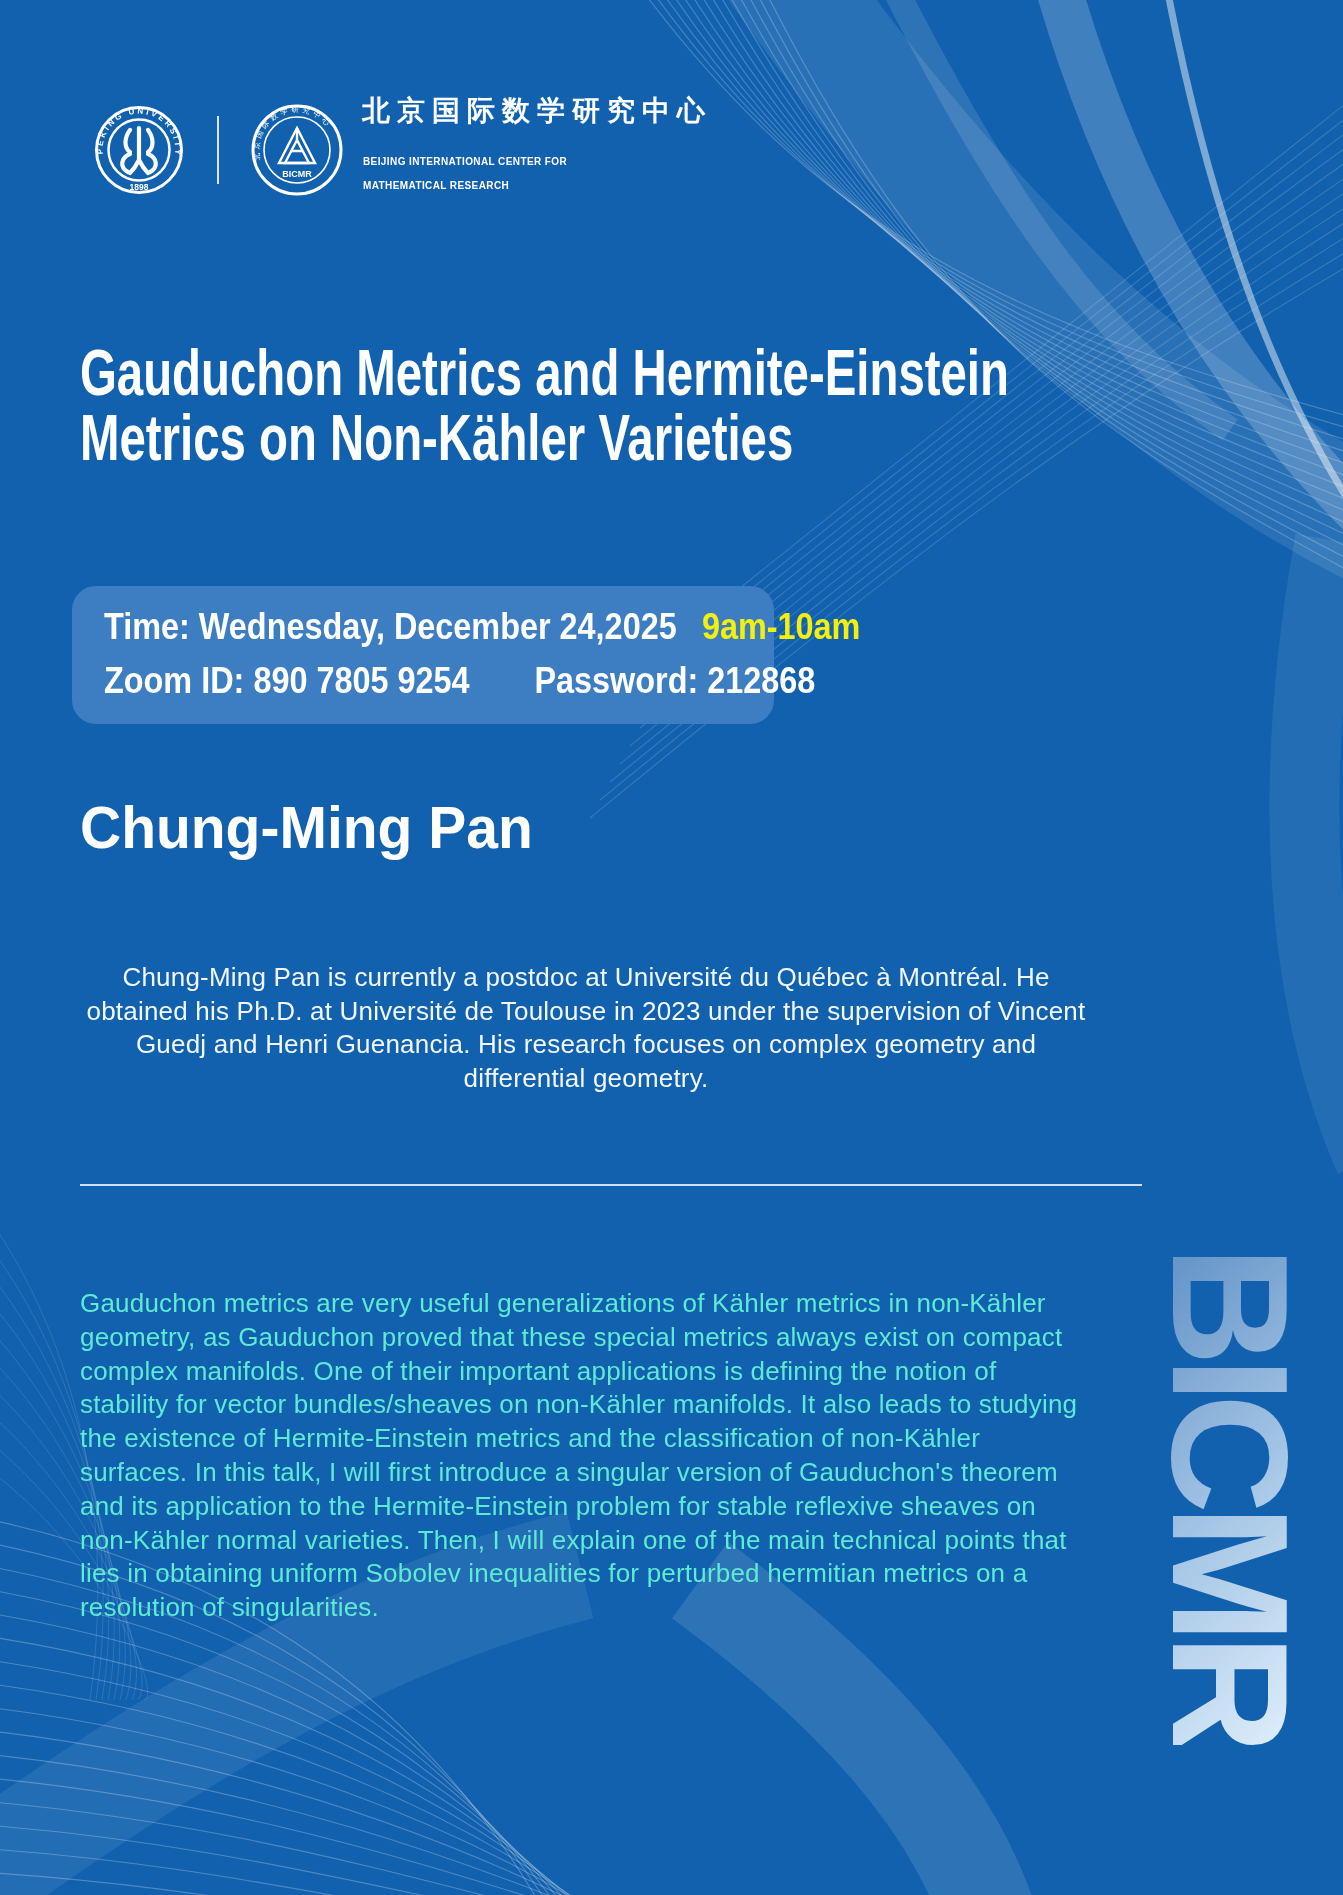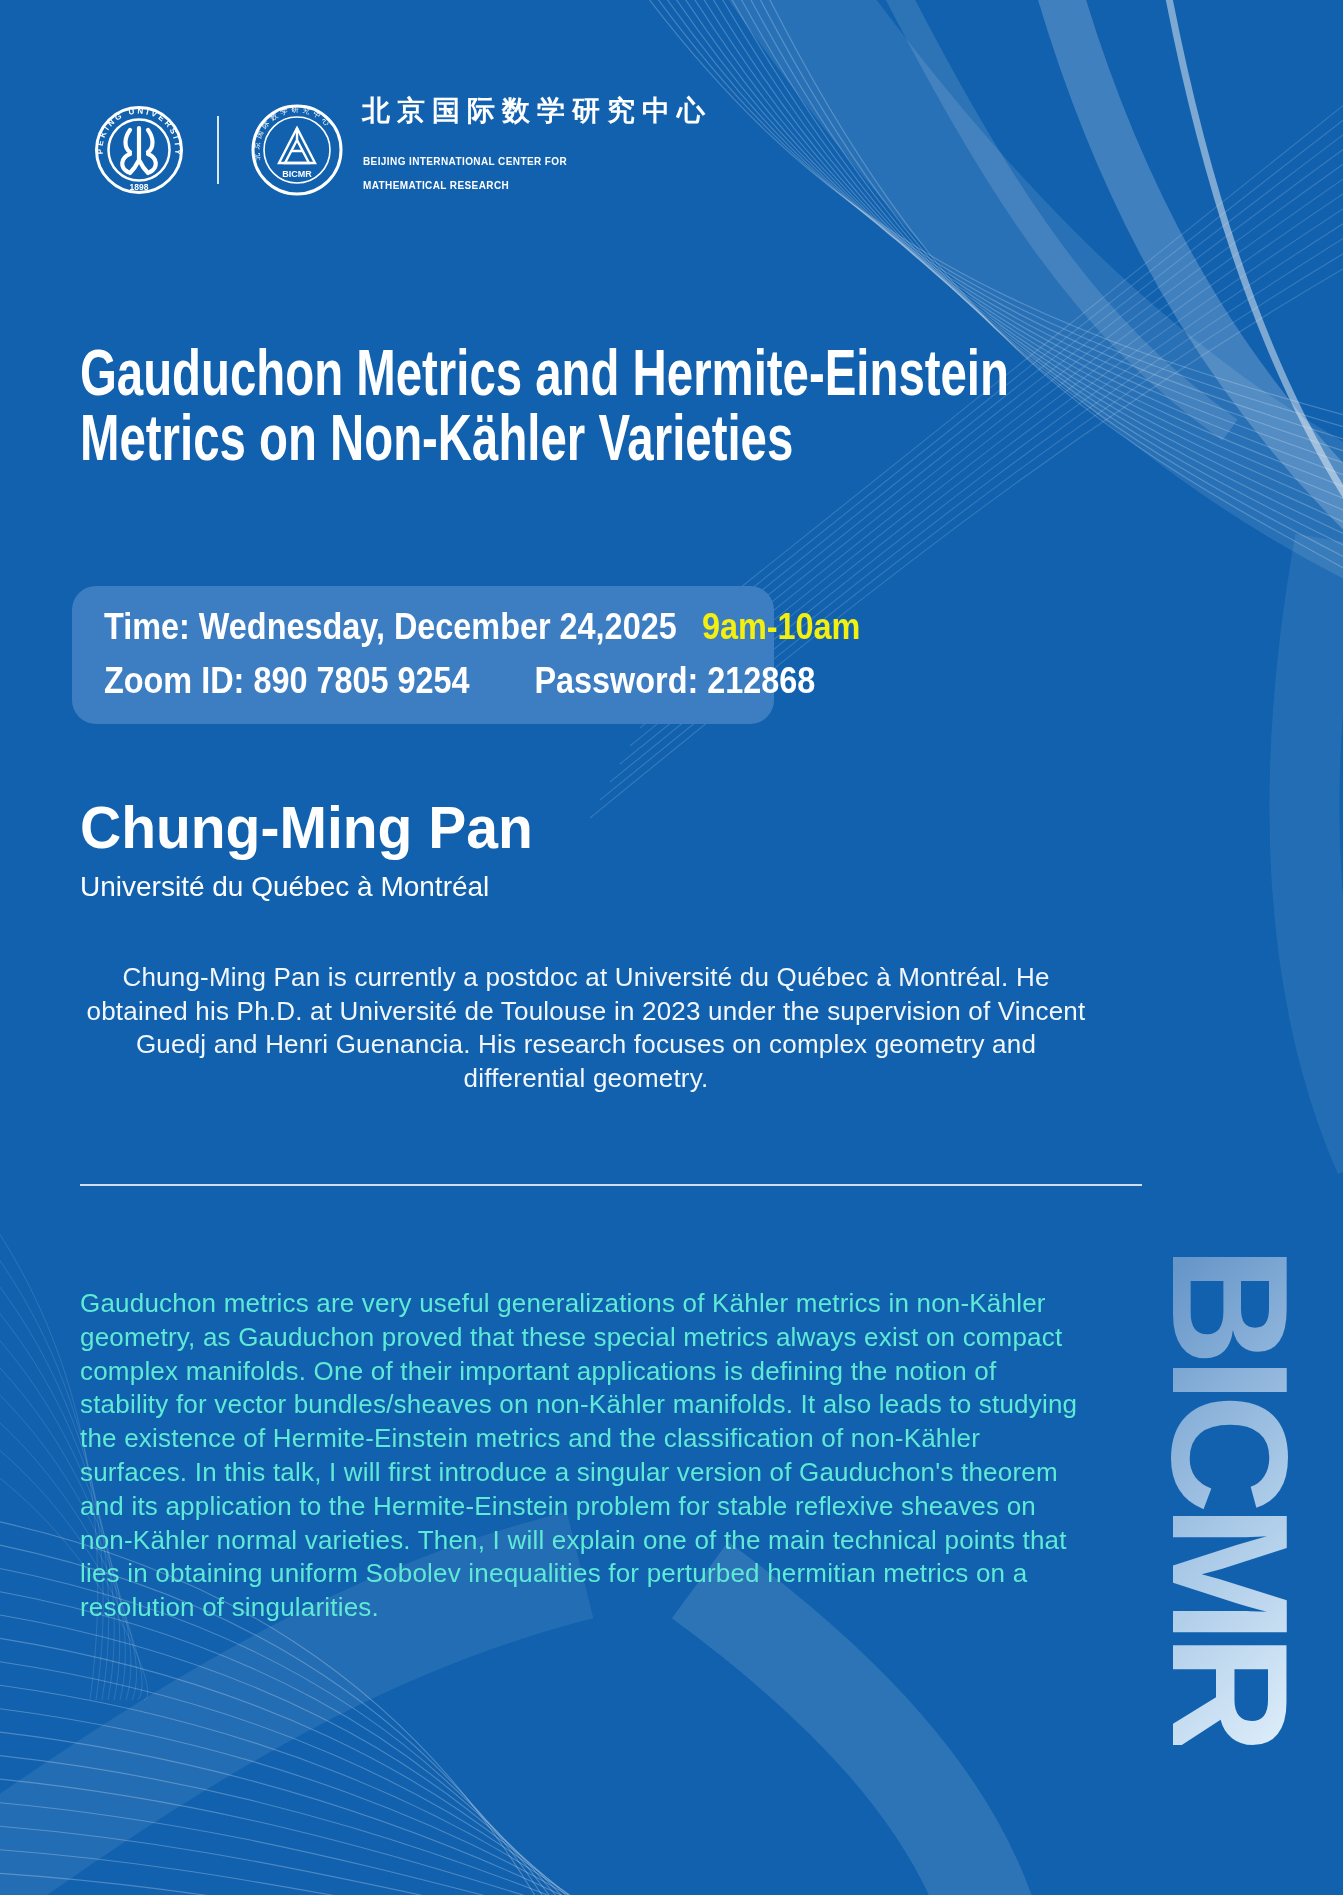--- a/index.html
+++ b/index.html
@@ -168,21 +168,20 @@
   <div class="info-box">
     <div class="info-line l1">
       <span>Time: Wednesday, December 24,2025</span><span class="hl">9am-10am</span>
     </div>
     <div class="info-line l2">
       <span>Zoom ID: 890 7805 9254</span><span class="pw">Password: 212868</span>
     </div>
   </div>
 
   <div class="speaker-name">Chung-Ming Pan</div>
-  <div class="speaker-affil">Université du Québec à Montréal</div>
 
   <div class="bio">Chung-Ming Pan is currently a postdoc at Université du Québec à Montréal. He obtained his Ph.D. at Université de Toulouse in 2023 under the supervision of Vincent Guedj and Henri Guenancia. His research focuses on complex geometry and differential geometry.</div>
 
   <div class="divider"></div>
 
   <div class="abstract">Gauduchon metrics are very useful generalizations of Kähler metrics in non-Kähler geometry, as Gauduchon proved that these special metrics always exist on compact complex manifolds. One of their important applications is defining the notion of stability for vector bundles/sheaves on non-Kähler manifolds. It also leads to studying the existence of Hermite-Einstein metrics and the classification of non-Kähler surfaces. In this talk, I will first introduce a singular version of Gauduchon's theorem and its application to the Hermite-Einstein problem for stable reflexive sheaves on non-Kähler normal varieties. Then, I will explain one of the main technical points that lies in obtaining uniform Sobolev inequalities for perturbed hermitian metrics on a resolution of singularities.</div>
 
   <div class="watermark">BICMR</div>
 
 </div>

